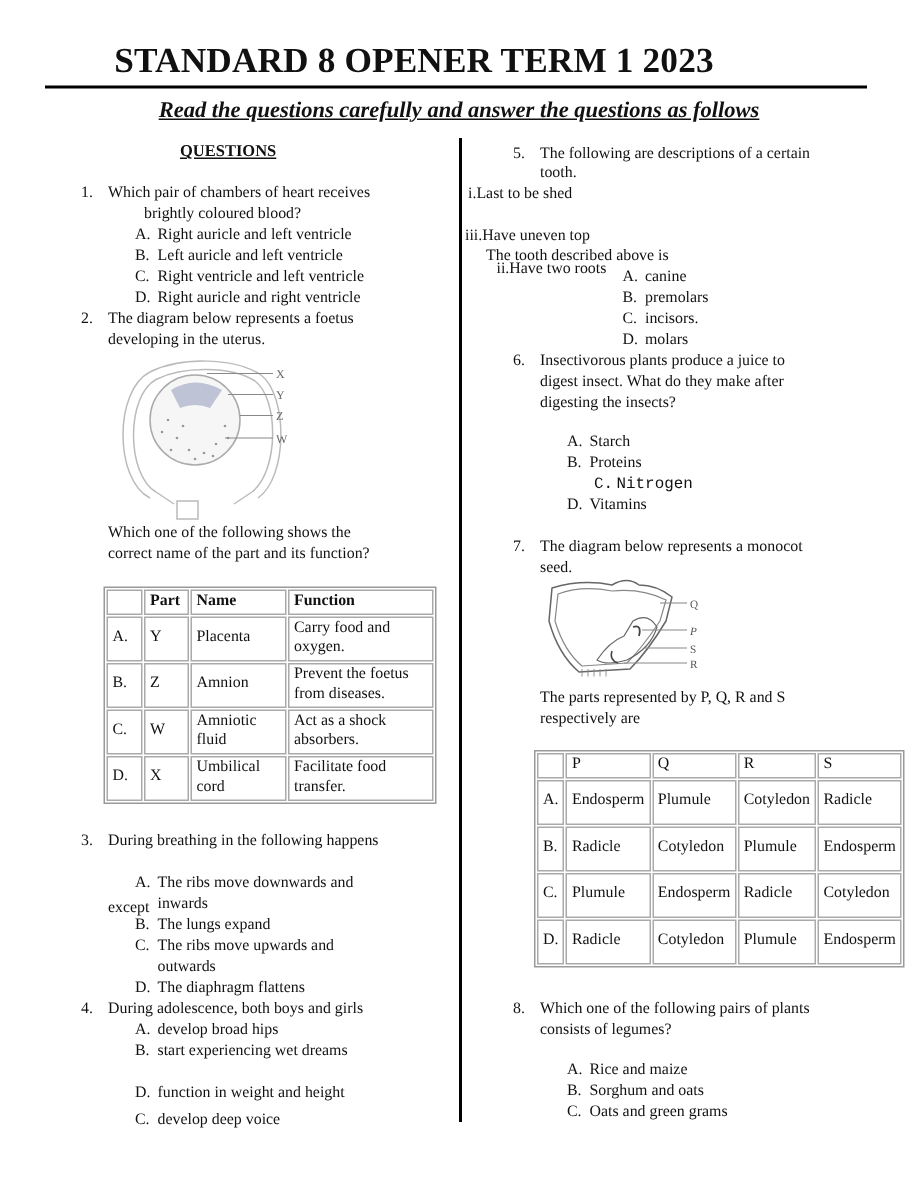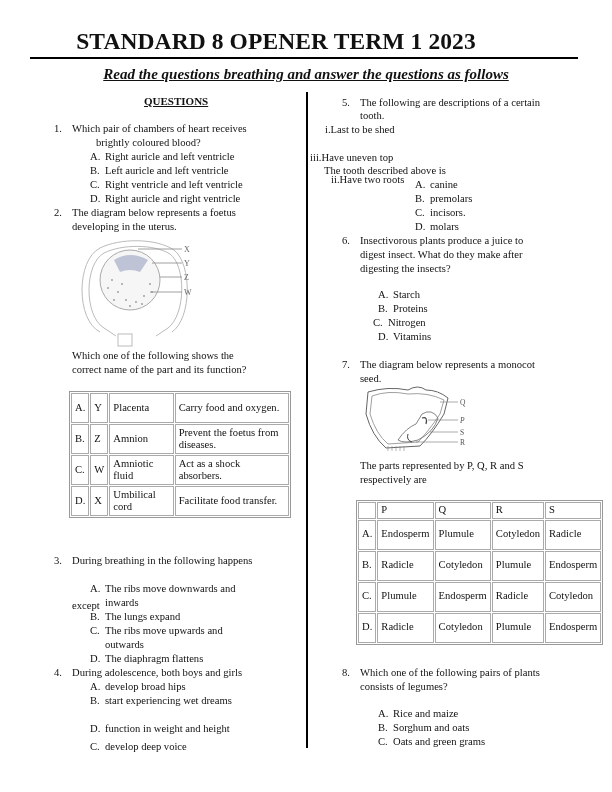--- a/index.html
+++ b/index.html
@@ -6,35 +6,35 @@
   body { width: 612px; height: 792px; position: relative; overflow: hidden;
          font-family: "Liberation Serif", "DejaVu Serif", serif; color: #111; }
   .abs { position: absolute; }
   .title { left: 0; width: 552px; top: 28px; text-align: center; font-weight: bold;
            font-size: 23.5px; letter-spacing: 0.1px; }
   .title-rule { left: 30px; width: 548px; top: 57px; height: 2px; background: #000; }
   .subtitle { left: 0; width: 612px; top: 66px; text-align: center; font-size: 15px;
               font-weight: bold; font-style: italic; text-decoration: underline; }
   .divider { left: 306px; top: 92px; width: 1.5px; height: 656px; background: #000; }
   .t { font-size: 10.6px; line-height: 14px; white-space: nowrap; }
-  .qhead { left: 144px; top: 94px; font-weight: bold; text-decoration: underline; font-size: 11px; }
+  .qhead { left: 120px; top: 94px; font-weight: bold; text-decoration: underline; font-size: 11px; }
   .num { display: inline-block; width: 18px; text-align: left; }
   .optl { display: inline-block; width: 15px; }
   table.qt { border-collapse: separate; border-spacing: 1px; border: 1px solid #999;
              font-size: 10.6px; line-height: 12.5px; }
   table.qt td { border: 1px solid #aaa; padding: 1px 3px; vertical-align: middle; }
   table.qt td.h { font-weight: bold; }
   svg.diag { position: absolute; }
 </style>
 </head>
 <body>
 
 <div class="abs title">STANDARD 8 OPENER TERM 1 2023</div>
 <div class="abs title-rule"></div>
-<div class="abs subtitle">Read the questions breathing and answer the questions as follows</div>
+<div class="abs subtitle">Read the questions carefully and answer the questions as follows</div>
 <div class="abs divider"></div>
 
 <div class="abs t qhead">QUESTIONS</div>
 
 <div>
   <div class="abs t" style="left:54px;top:122px;"><span class="num">1.</span><span>Which pair of chambers of heart receives</span></div>
   <div class="abs t" style="left:72px;top:136px;padding-left:24px;">brightly coloured blood?</div>
   <div class="abs t" style="left:90px;top:150px;"><span class="optl">A.</span><span>Right auricle and left ventricle</span></div>
   <div class="abs t" style="left:90px;top:164px;"><span class="optl">B.</span><span>Left auricle and left ventricle</span></div>
   <div class="abs t" style="left:90px;top:178px;"><span class="optl">C.</span><span>Right ventricle and left ventricle</span></div>
@@ -80,20 +80,26 @@
       <text x="114" y="40">Z</text>
       <text x="114" y="55">W</text>
     </g>
   </svg>
 
   <div class="abs t" style="left:72px;top:349px;">Which one of the following shows the</div>
   <div class="abs t" style="left:72px;top:363px;">correct name of the part and its function?</div>
 
   <table class="qt abs" style="left:69px;top:391px;width:222px;">
     <tbody>
+        <tr>
+      <td class="h" style="width:16px;"></td>
+      <td class="h" style="width:22px;">Part</td>
+      <td class="h" style="width:56px;">Name</td>
+      <td class="h">Function</td>
+    </tr>
     <tr style="height:30px;">
       <td>A.</td>
       <td>Y</td>
       <td>Placenta</td>
       <td>Carry food and oxygen.</td>
     </tr>
     <tr style="height:30px;">
       <td>B.</td>
       <td>Z</td>
       <td>Amnion</td>
@@ -130,37 +136,37 @@
   <div class="abs t" style="left:54px;top:666px;"><span class="num">4.</span><span>During adolescence, both boys and girls</span></div>
   <div class="abs t" style="left:90px;top:680px;"><span class="optl">A.</span><span>develop broad hips</span></div>
   <div class="abs t" style="left:90px;top:694px;"><span class="optl">B.</span><span>start experiencing wet dreams</span></div>
   <div class="abs t" style="left:90px;top:708px;margin-top:32px;"><span class="optl">C.</span><span>develop deep voice</span></div>
   <div class="abs t" style="left:90px;top:722px;"><span class="optl">D.</span><span>function in weight and height</span></div>
 </div>
 
 <div>
   <div class="abs t" style="left:342px;top:96px;"><span class="num">5.</span><span>The following are descriptions of a certain</span></div>
   <div class="abs t" style="left:360px;top:109px;">tooth.</div>
-  <div class="abs t" style="left:325px;top:123px;">i.Last to be shed</div>
+  <div class="abs t" style="left:312px;top:123px;">i.Last to be shed</div>
   <div class="abs t" style="left:331px;top:137px;margin-top:36px;">ii.Have two roots</div>
   <div class="abs t" style="left:310px;top:151px;">iii.Have uneven top</div>
   <div class="abs t" style="left:324px;top:164px;">The tooth described above is</div>
   <div class="abs t" style="left:415px;top:178px;"><span class="optl">A.</span><span>canine</span></div>
   <div class="abs t" style="left:415px;top:192px;"><span class="optl">B.</span><span>premolars</span></div>
   <div class="abs t" style="left:415px;top:206px;"><span class="optl">C.</span><span>incisors.</span></div>
   <div class="abs t" style="left:415px;top:220px;"><span class="optl">D.</span><span>molars</span></div>
 </div>
 
 <div>
   <div class="abs t" style="left:342px;top:234px;"><span class="num">6.</span><span>Insectivorous plants produce a juice to</span></div>
   <div class="abs t" style="left:360px;top:248px;">digest insect. What do they make after</div>
   <div class="abs t" style="left:360px;top:262px;">digesting the insects?</div>
   <div class="abs t" style="left:378px;top:288px;"><span class="optl">A.</span><span>Starch</span></div>
   <div class="abs t" style="left:378px;top:302px;"><span class="optl">B.</span><span>Proteins</span></div>
-  <div class="abs t" style="left:373px;top:316px;"><span class="optl">C.</span><span>Nitrogen</span></div>
+  <div class="abs t" style="left:396px;top:316px;font-family:Liberation Mono, monospace;"><span class="optl">C.</span><span>Nitrogen</span></div>
   <div class="abs t" style="left:378px;top:330px;"><span class="optl">D.</span><span>Vitamins</span></div>
 </div>
 
 <div>
   <div class="abs t" style="left:342px;top:358px;"><span class="num">7.</span><span>The diagram below represents a monocot</span></div>
   <div class="abs t" style="left:360px;top:372px;">seed.</div>
 
   <svg class="diag" style="left:358px;top:384px;" width="110" height="70" viewBox="0 0 110 70">
     <path d="M10 8 Q30 2 50 6 Q60 0 68 6 Q80 6 90 14 L86 30 Q74 50 62 62 L28 64 Q14 52 8 30 Z" fill="none" stroke="#666" stroke-width="1"></path>
     <path d="M14 12 Q30 6 50 10 Q70 8 86 16 L82 30 Q70 48 60 58 L30 60 Q18 50 12 30 Z" fill="none" stroke="#888" stroke-width="0.8"></path>

